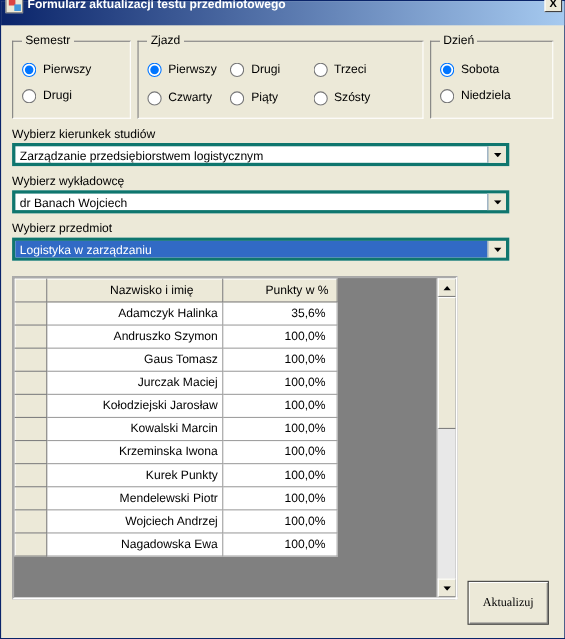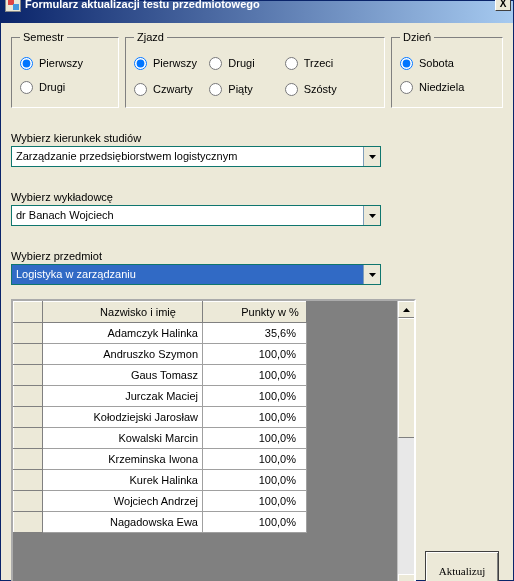--- a/index.html
+++ b/index.html
@@ -85,27 +85,27 @@
   .row-top .gb-sem { width: 108px; }
   .row-top .gb-zjazd { flex:1; }
   .row-top .gb-dzien { width: 112px; }
   .radio-row { display:flex; align-items:center; height:24px; }
   .radio-grid { display:grid; grid-template-columns: repeat(3, 1fr); row-gap:2px; }
   .radio {
     display:inline-flex; align-items:center; gap:6px; cursor:pointer;
     height:24px;
   }
   .radio input { margin:0; }
-  .lbl { margin-top:24px; margin-bottom:2px; }
+  .lbl { margin-top:8px; margin-bottom:2px; }
   .combo {
     display:flex;
-    width: 370px;
+    width: 452px;
     height: 21px;
     background:#fff;
-    border:1px solid #0f766e;
+    border:3px solid #0f766e;
   }
   .combo .combo-text {
     flex:1;
     padding: 2px 4px;
     line-height:15px;
     white-space:nowrap;
     overflow:hidden;
   }
   .combo .combo-text.selected {
     background:#316AC5;
@@ -345,21 +345,26 @@
                 <td>Kowalski Marcin</td>
                 <td class="val">100,0%</td>
               </tr>
               <tr>
                 <td class="rowhdr"></td>
                 <td>Krzeminska Iwona</td>
                 <td class="val">100,0%</td>
               </tr>
               <tr>
                 <td class="rowhdr"></td>
-                <td>Kurek Halinka</td>
+                <td>Kurek Punkty</td>
+                <td class="val">100,0%</td>
+              </tr>
+              <tr>
+                <td class="rowhdr"></td>
+                <td>Mendelewski Piotr</td>
                 <td class="val">100,0%</td>
               </tr>
               <tr>
                 <td class="rowhdr"></td>
                 <td>Wojciech Andrzej</td>
                 <td class="val">100,0%</td>
               </tr>
               <tr>
                 <td class="rowhdr"></td>
                 <td>Nagadowska Ewa</td>

